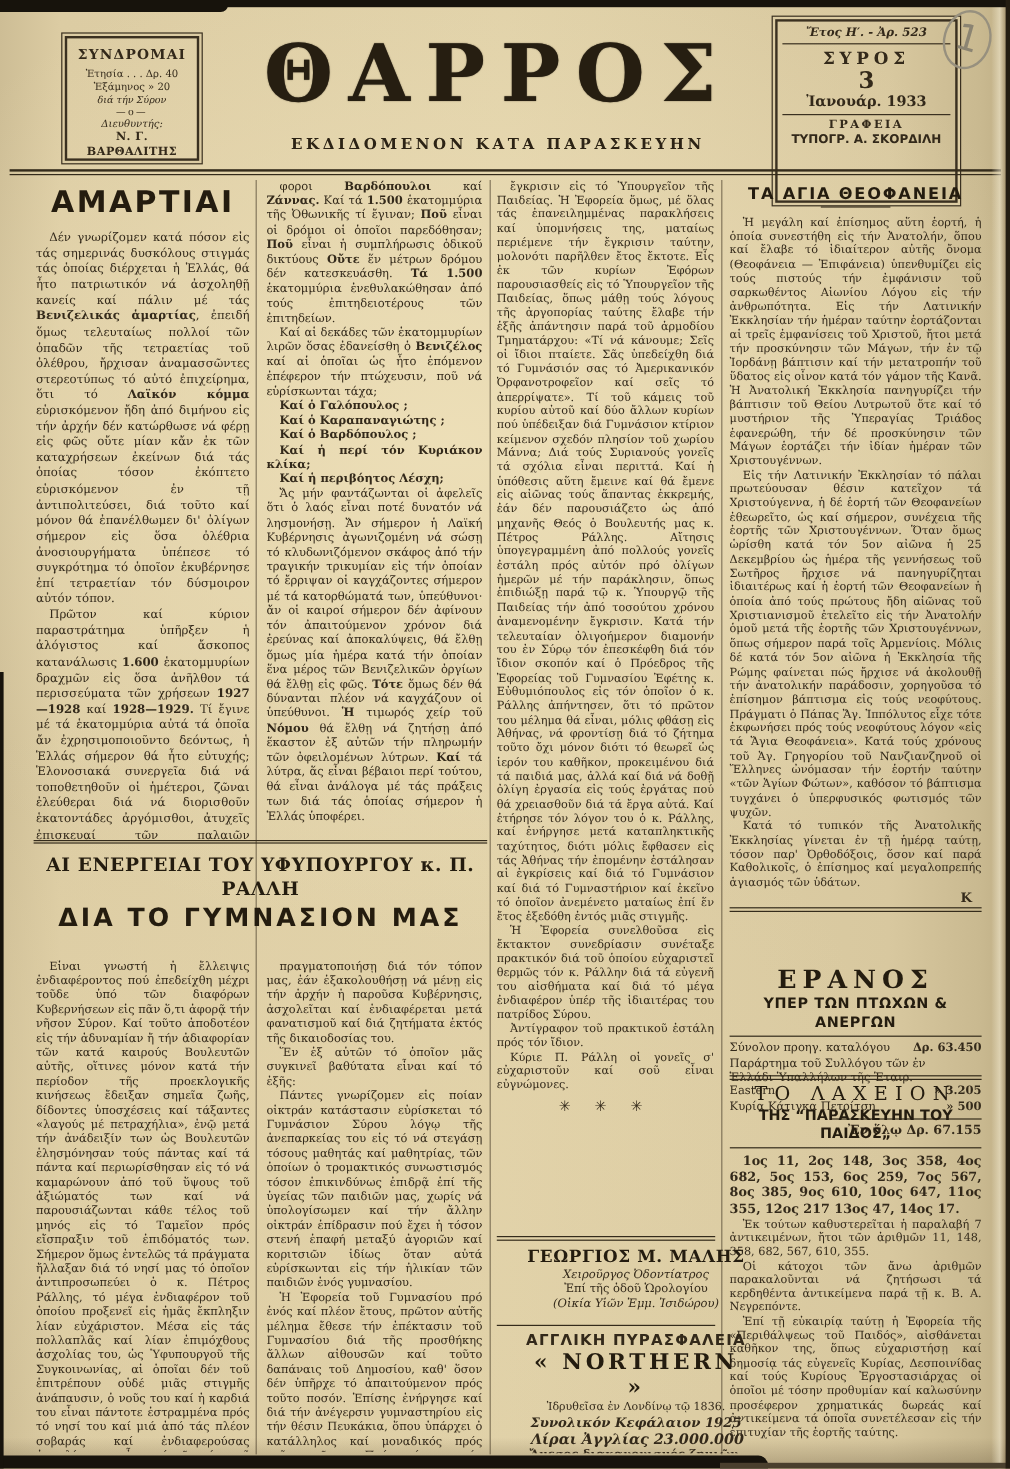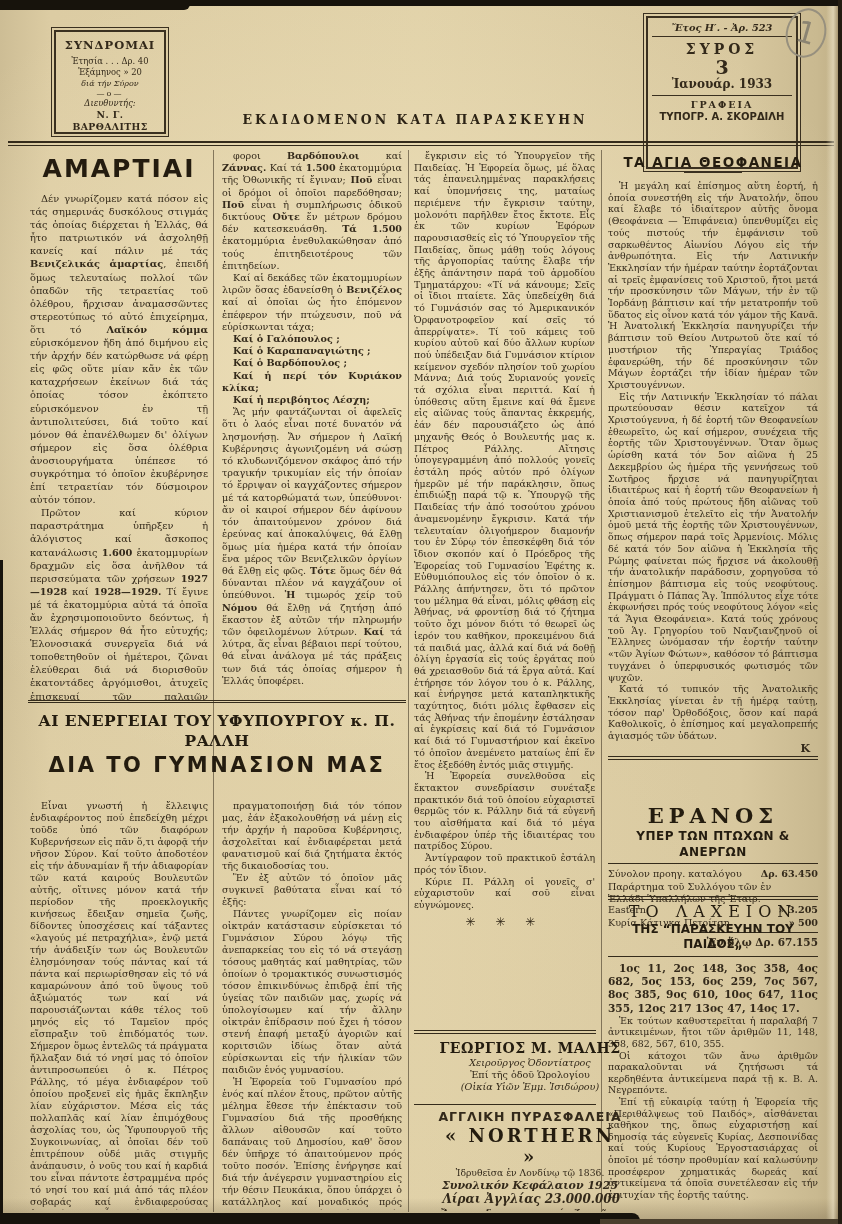--- a/index.html
+++ b/index.html
@@ -121,20 +121,21 @@
   <div class="ornate-box subs-box">
     <div class="subs-title">ΣΥΝΔΡΟΜΑΙ</div>
     <div class="subs-line">Ἐτησία . . .  Δρ. 40</div>
     <div class="subs-line">Ἑξάμηνος  »  20</div>
     <div class="subs-note">διά τήν Σύρον</div>
     <div class="subs-div">—ο—</div>
     <div class="subs-dir">Διευθυντής:</div>
     <div class="subs-name">Ν. Γ. ΒΑΡΘΑΛΙΤΗΣ</div>
   </div>
 
+  <div class="paper-title">ΘΑΡΡΟΣ</div>
   <div class="paper-subtitle">ΕΚΔΙΔΟΜΕΝΟΝ ΚΑΤΑ ΠΑΡΑΣΚΕΥΗΝ</div>
 
   <div class="ornate-box issue-box">
     <div class="issue-year">Ἔτος Η′. - Ἀρ. 523</div>
     <div class="issue-city">ΣΥΡΟΣ</div>
     <div class="issue-day">3</div>
     <div class="issue-date">Ἰανουάρ. 1933</div>
     <div class="issue-off1">ΓΡΑΦΕΙΑ</div>
     <div class="issue-off2">ΤΥΠΟΓΡ. Α. ΣΚΟΡΔΙΛΗ</div>
   </div>

